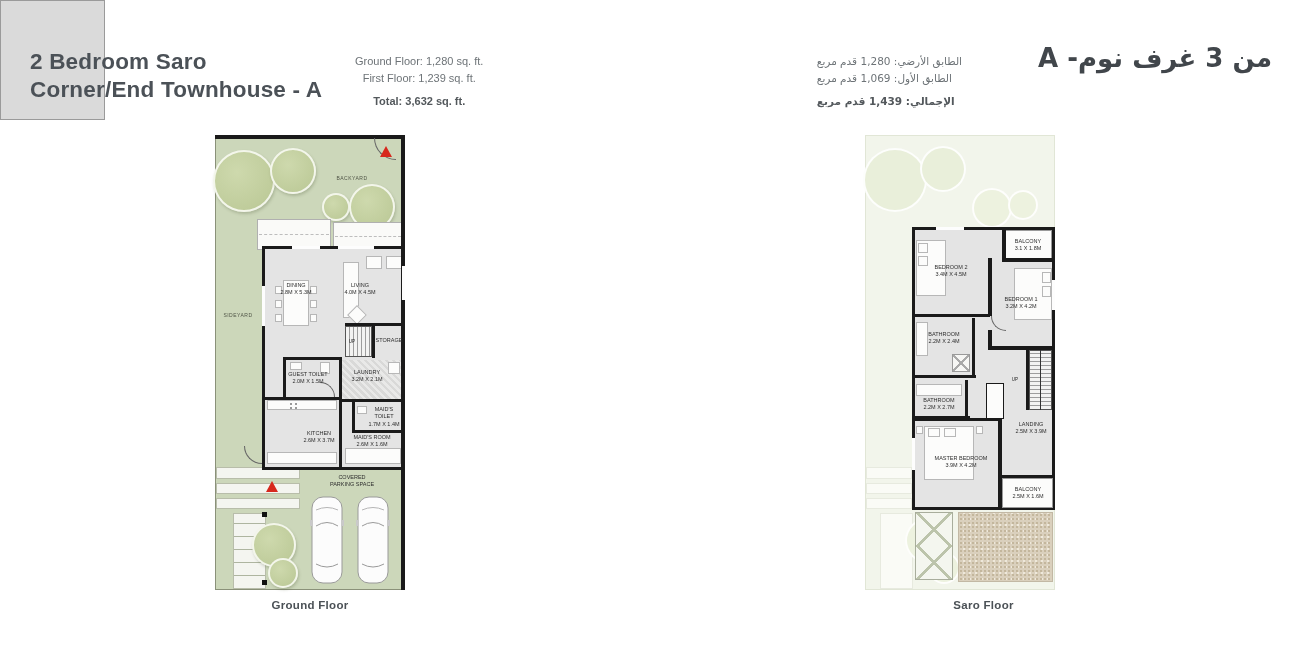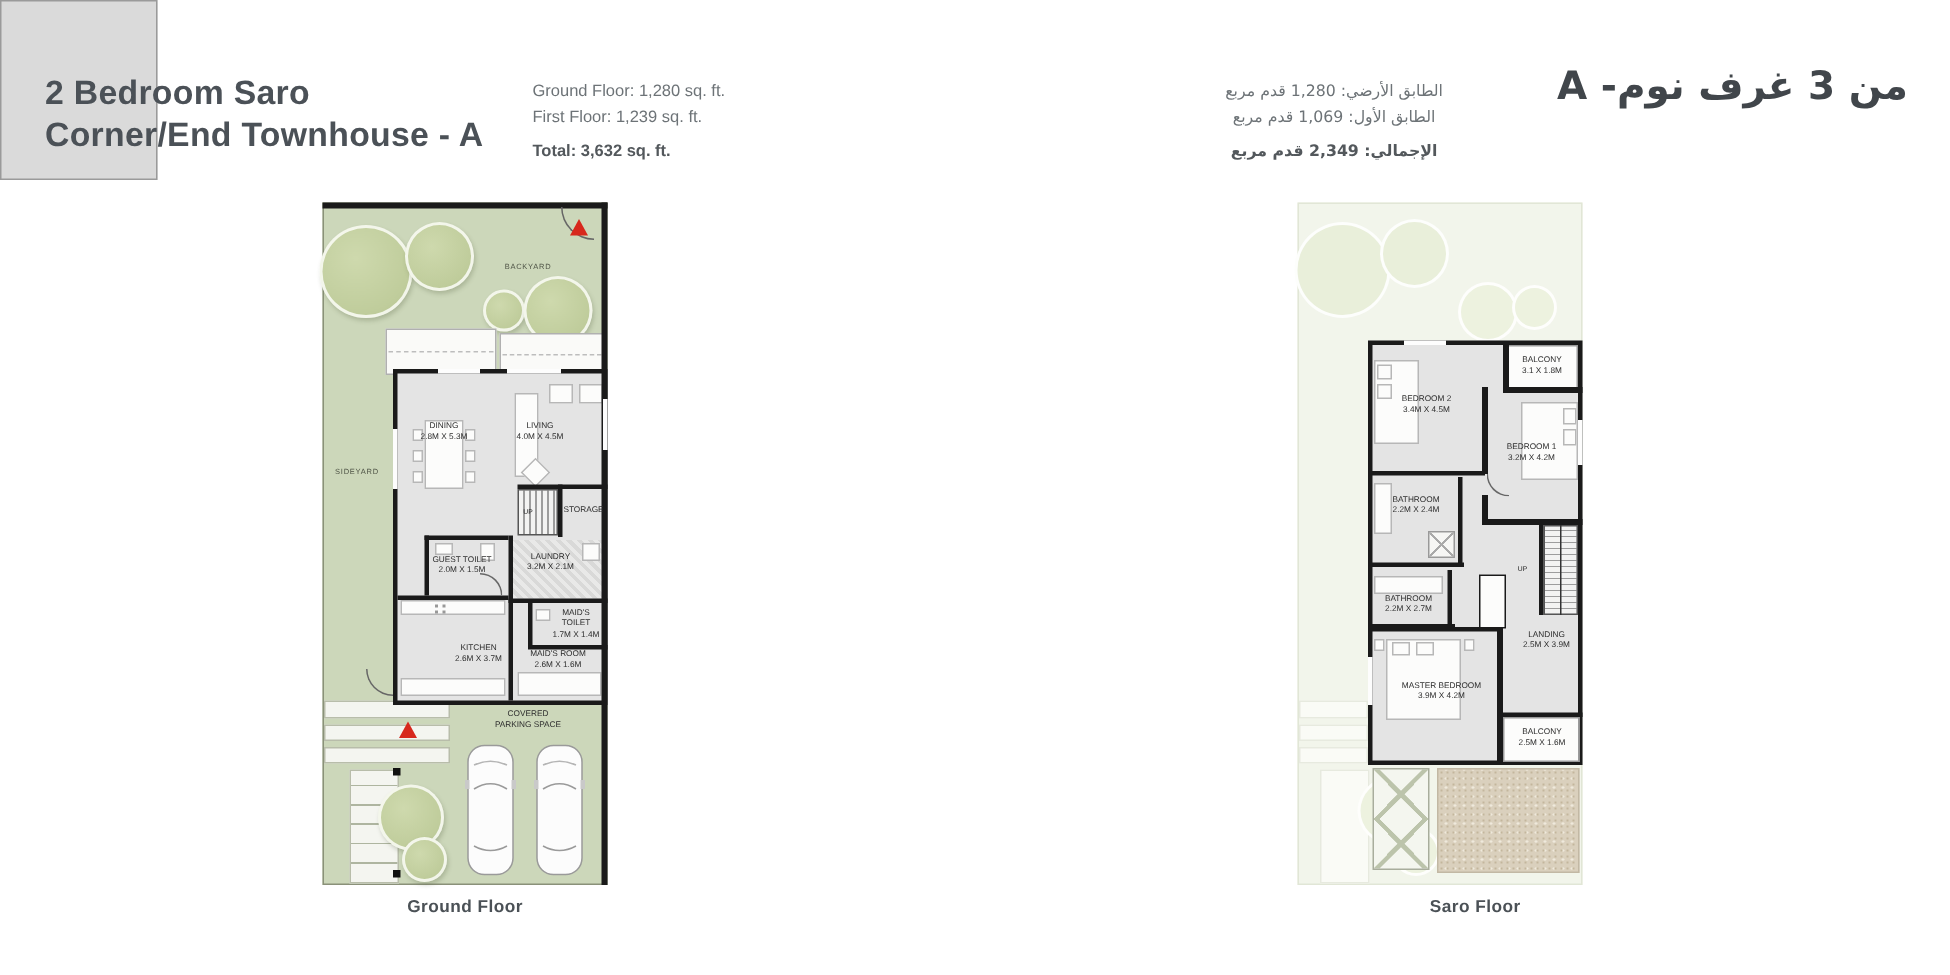--- a/index.html
+++ b/index.html
@@ -4,26 +4,26 @@
 <style>
   * { box-sizing: border-box; }
   html,body { margin:0; padding:0; }
   body { width:1300px; height:650px; position:relative; overflow:hidden; background:#ffffff;
          font-family:"Liberation Sans","DejaVu Sans",sans-serif; }
   i { display:block; position:absolute; }
 
   
   .title-en { position:absolute; left:30px; top:48px; font-size:22.5px; line-height:28px;
               font-weight:700; color:#4b5157; letter-spacing:.2px; }
-  .stats-en { position:absolute; left:355px; top:53px; font-size:11px; line-height:17px; color:#6d7377; }
+  .stats-en { position:absolute; left:355px; top:53px; font-size:11px; line-height:17px; color:#6d7377;text-align:center; }
   .stats-en .total { font-weight:700; color:#53585c; margin-top:6px; }
   .title-ar { position:absolute; right:28px; top:42px; direction:rtl; text-align:right;
               font-family:"DejaVu Sans",sans-serif; font-size:26px; line-height:33px;
               font-weight:700; color:#41464b; }
-  .stats-ar { position:absolute; right:338px; top:53px; direction:rtl; text-align:center;
+  .stats-ar { position:absolute; right:338px; top:53px; direction:rtl; text-align:left;
               font-family:"DejaVu Sans",sans-serif; font-size:10.5px; line-height:17px; color:#6d7377; }
   .stats-ar .total { font-weight:700; color:#53585c; margin-top:6px; }
 
   
   .yard   { position:absolute; background:#ccd7ba; border:1px solid #8a9179; z-index:1; }
   .gyard  { position:absolute; background:#f2f5eb; border:1px solid #e1e6d6; z-index:1; }
   .wall   { background:#1a1a1a; z-index:22; }
   .win    { background:#fdfdfd; z-index:23; }
   .house  { position:absolute; background:#e4e4e4; border:3px solid #1a1a1a; z-index:10; }
   .deck   { background:#fafaf8; border:1px solid #b0b0b0; z-index:9; }
@@ -80,21 +80,21 @@
 
 <div class="stats-en">
   <div>Ground Floor: 1,280 sq. ft.</div>
   <div>First Floor: 1,239 sq. ft.</div>
   <div class="total">Total: 3,632 sq. ft.</div>
 </div>
 
 <div class="stats-ar">
   <div>الطابق الأرضي: 1,280 قدم مربع</div>
   <div>الطابق الأول: 1,069 قدم مربع</div>
-  <div class="total">الإجمالي: 2,349 قدم مربع</div>
+  <div class="total">الإجمالي: 1,439 قدم مربع</div>
 </div>
 
 <div class="title-ar">
   <div>من 3 غرف نوم- A</div>
 </div>
 
 <div>
   <div class="yard" style="left:215px;top:135px;width:190px;height:455px"></div>
   <i class="wall" style="left:215px;top:135px;width:190px;height:4px"></i>
   <i class="wall" style="left:401px;top:135px;width:4px;height:455px"></i>

